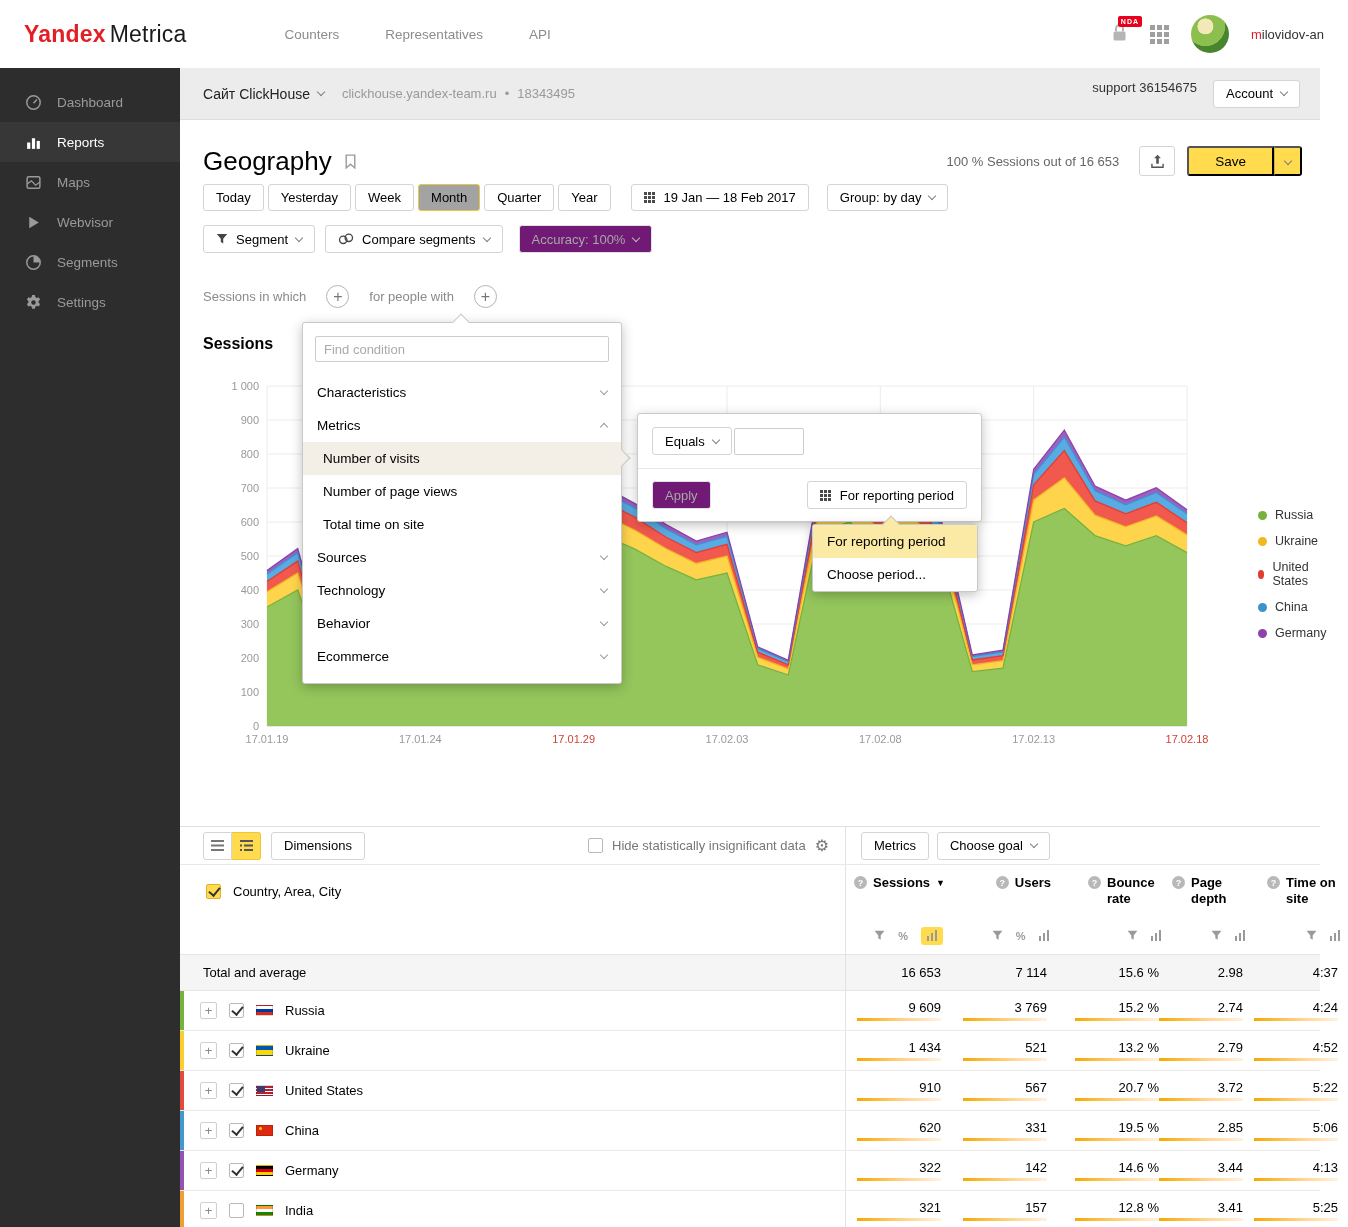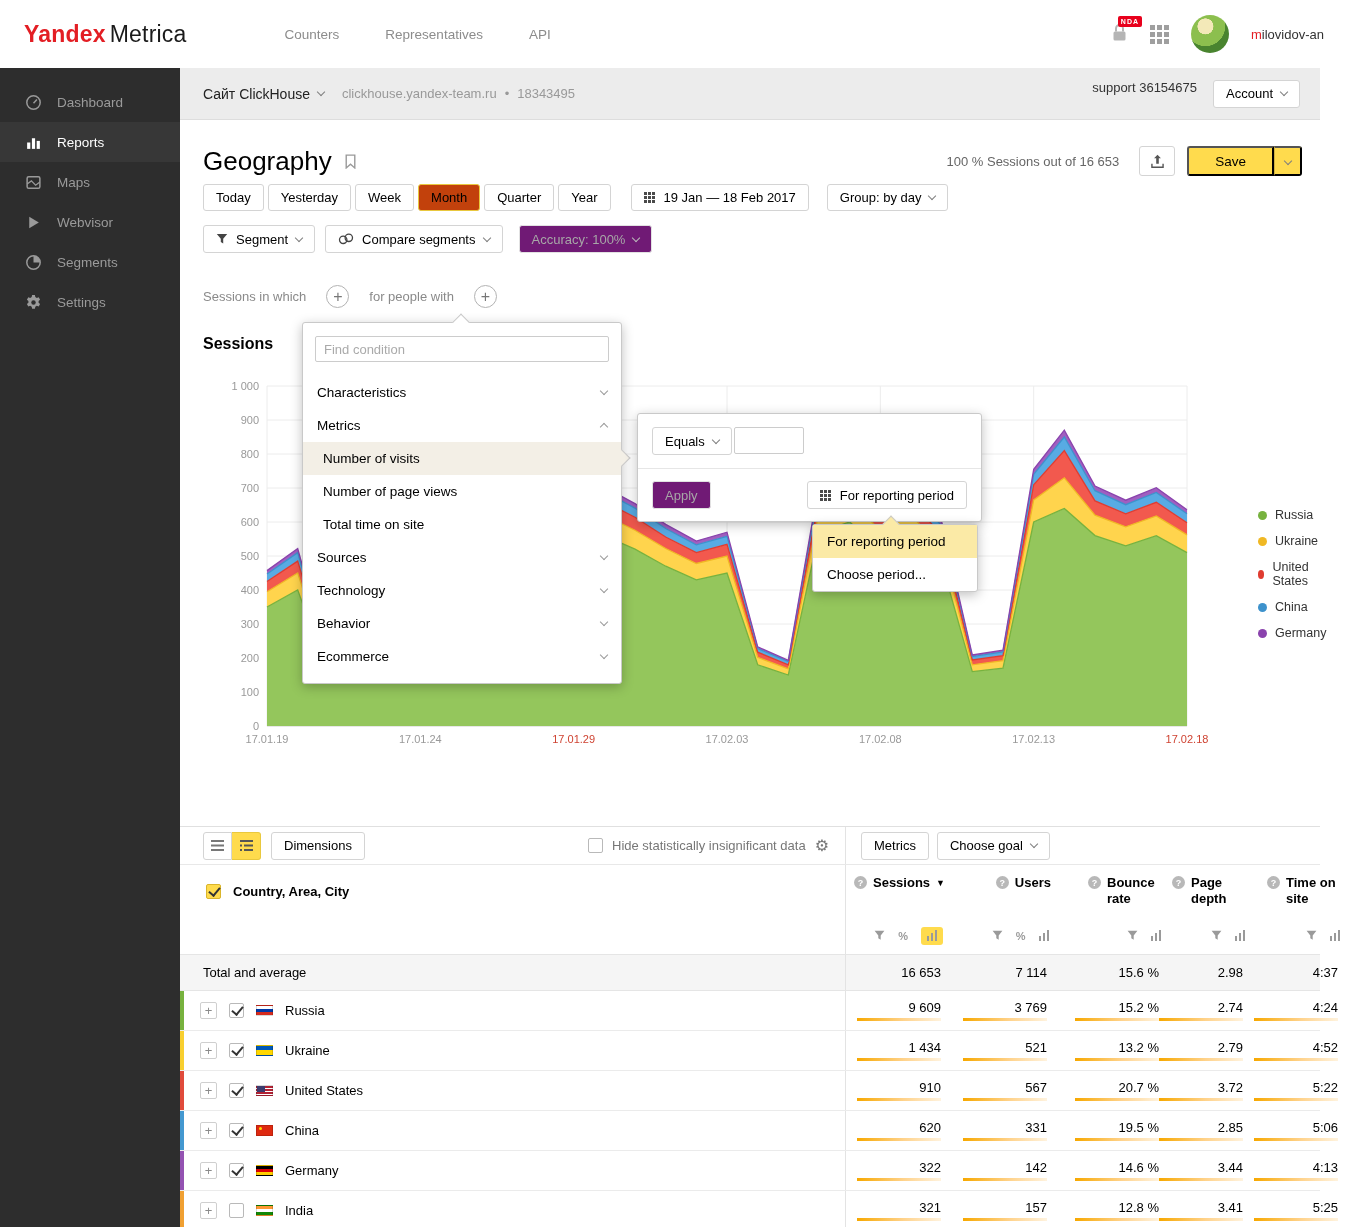--- a/index.html
+++ b/index.html
@@ -53,21 +53,21 @@
 .title-right{margin-left:auto;display:flex;align-items:center;gap:12px}
 .sessions-summary{color:#666;font-size:13px;margin-right:8px}
 .export-btn{width:36px;height:30px;border:1px solid #d4d4d4;border-radius:3px;background:#fff;display:inline-flex;align-items:center;justify-content:center;cursor:pointer}
 .save-wrap{display:inline-flex;cursor:pointer}
 .save-main{display:inline-flex;align-items:center;height:30px;padding:0 26px;background:#ffdb4d;border-radius:3px 0 0 3px;font-size:13.5px}
 .save-chev{width:28px;height:30px;background:#ffdb4d;border-left:1px solid rgba(0,0,0,.18);border-radius:0 3px 3px 0;display:inline-flex;align-items:center;justify-content:center}
 .save-chev .chev{margin:0}
 
 .period-row{margin-top:1px;display:flex;align-items:center;gap:4px;height:28px}
 .p-btn{height:27px}
-.p-btn.active{background:#c2410c;border-color:#e9c83e}
+.p-btn.active{background:#a3a3a3;border-color:#e9c83e}
 .date-btn{margin-left:16px;height:27px;gap:9px}
 .group-btn{margin-left:14px;height:27px}
 
 .segment-row{margin-top:14px;display:flex;align-items:center;gap:10px;height:28px}
 .seg-icon{margin-right:8px;display:inline-flex}
 
 .cond-row{margin-top:28px;display:flex;align-items:center;gap:20px;height:30px;color:#8a8a8a}
 .plus-circle{width:23px;height:23px;border-radius:50%;border:1px solid #b3b3b3;background:#fff;color:#777;font-size:16px;cursor:pointer;position:relative}
 .plus-circle::before{content:"+";position:absolute;left:0;right:0;top:1px;text-align:center;line-height:19px}
 
@@ -89,21 +89,21 @@
 .cond-search input{width:100%;height:26px;border:1px solid #ccc;border-radius:2px;padding:0 8px;font-size:13px;font-family:inherit;color:#333}
 .cond-search input::placeholder{color:#aaa}
 .cond-list{padding:6px 0 10px}
 .cond-item{display:flex;align-items:center;height:33px;padding:0 14px;cursor:pointer;font-size:13.5px;position:relative}
 .cond-item .chev{margin-left:auto;border-color:#9a9a9a}
 .cond-item.option{padding-left:20px}
 .cond-item.hl{background:#f3efe6}
 .row-notch{position:absolute;right:-7px;top:10px;width:12px;height:12px;background:#f3efe6;border-top:1px solid #c9c9c9;border-right:1px solid #c9c9c9;transform:rotate(45deg)}
 
 .eq-popup{position:absolute;left:637px;top:413px;width:345px;background:#fff;border:1px solid #c9c9c9;border-radius:3px;box-shadow:0 3px 12px rgba(0,0,0,.25);z-index:30}
-.ep-top{display:flex;gap:2px;padding:13px 14px}
+.ep-top{display:flex;align-items:center;gap:2px;padding:13px 14px}
 .ep-input{width:70px;height:27px;border:1px solid #ccc;border-radius:2px;padding:0 6px;font-family:inherit}
 .ep-bottom{display:flex;align-items:center;padding:12px 14px;border-top:1px solid #e6e6e6}
 .period-btn{margin-left:auto;gap:9px}
 .mini-grid{display:inline-grid;grid-template-columns:repeat(3,3px);gap:1px}
 .mini-grid b{width:3px;height:3px;background:#4a4a4a}
 
 .period-menu{position:absolute;left:812px;top:524px;width:166px;background:#fff;border:1px solid #c9c9c9;border-radius:3px;box-shadow:0 3px 12px rgba(0,0,0,.25);z-index:40}
 .period-menu>.notch{top:-7px;left:72px;background:#fbeaa6}
 .pm-item{height:33px;display:flex;align-items:center;padding:0 14px;cursor:pointer;font-size:13.5px}
 .pm-item.sel{background:#fbeaa6}
@@ -123,21 +123,21 @@
 .hide-cluster{margin-left:auto;display:flex;align-items:center;gap:9px;margin-right:16px;color:#777}
 .gear-btn{color:#777;font-size:16px;cursor:pointer;line-height:1}
 
 .cb{width:15px;height:15px;border:1px solid #b9b9b9;border-radius:2px;background:#fff;display:inline-block;position:relative;cursor:pointer;flex:none}
 .cb.checked::after{content:"";position:absolute;left:4px;top:0;width:5px;height:9px;border-right:2px solid #333;border-bottom:2px solid #333;transform:rotate(40deg)}
 .cb.yellow{background:#ffdb4d;border-color:#dab52c}
 
 .thead-label{height:52px}
 .thead-filter{height:38px;border-bottom:1px solid #e5e5e5}
 .dim-hcell{display:flex;align-items:center;gap:12px;padding-left:26px}
-.dim-hlabel{font-weight:700;font-size:13px;cursor:pointer}
+.dim-hlabel{font-weight:400;font-size:13px;cursor:pointer}
 .hcell{display:flex;align-items:flex-start;justify-content:flex-end;padding:10px 6px 0 0}
 .hlabel{display:flex;gap:6px;cursor:pointer}
 .qmark{width:13px;height:13px;border-radius:50%;background:#b8b8b8;color:#fff;font-size:9px;font-weight:700;display:inline-flex;align-items:center;justify-content:center;flex:none;margin-top:1px}
 .hl-text{font-weight:700;font-size:13px;display:inline-block;max-width:56px;line-height:1.25}
 .hl-text.nowrap{max-width:none}
 .sort-arr{font-size:9px;margin-top:3px}
 .fcell{display:flex;align-items:center;justify-content:flex-end;gap:13px;padding-right:8px}
 .f-pct{color:#9a9a9a;font-size:11px;font-weight:700;cursor:pointer}
 .f-bars{display:inline-flex;align-items:flex-end;gap:1.5px;cursor:pointer}
 .f-bars i{width:2.5px;background:#9a9a9a;display:inline-block}

